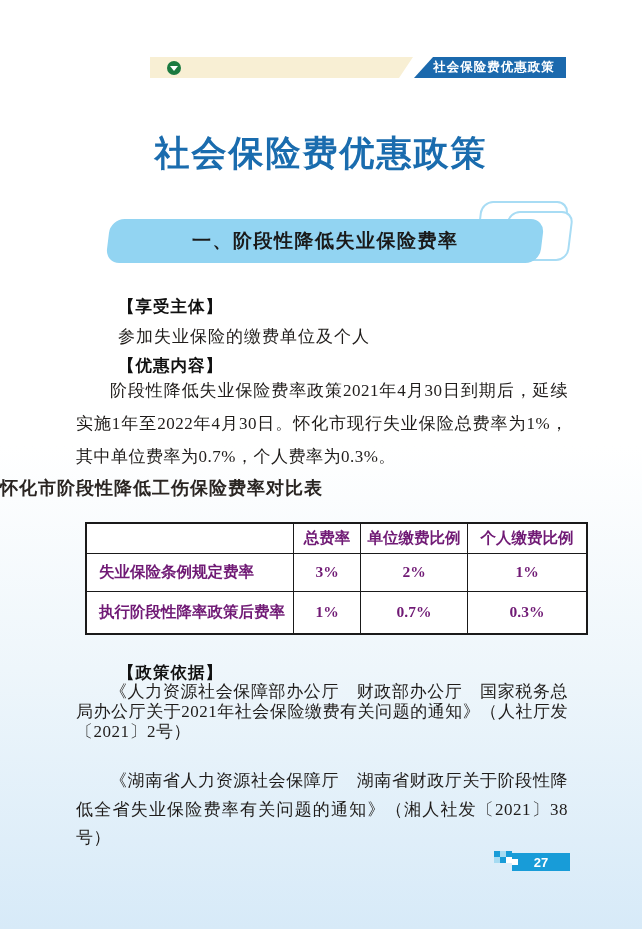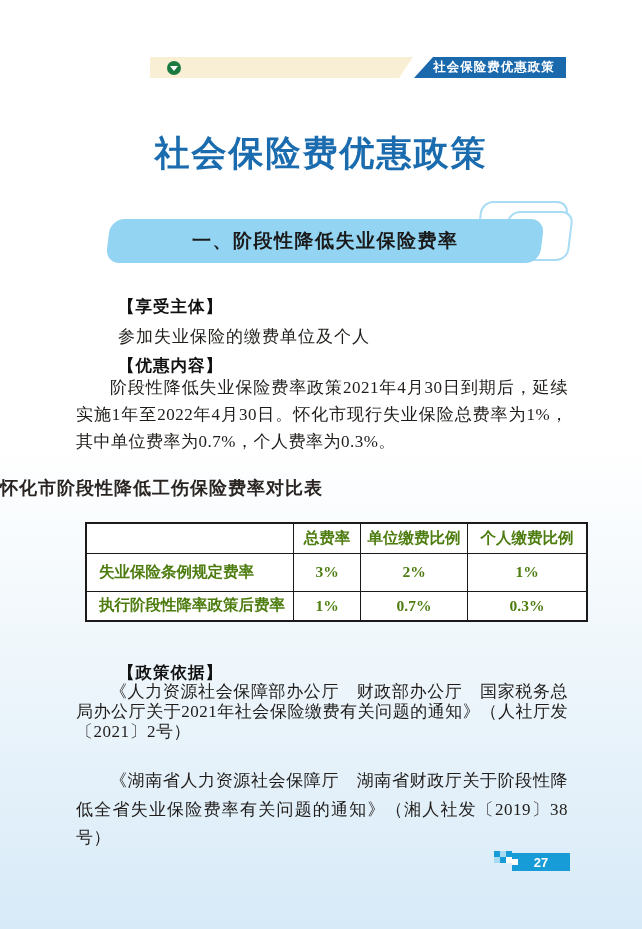--- a/index.html
+++ b/index.html
@@ -60,44 +60,44 @@
     position:absolute;left:118px;
     font-family:"Liberation Sans",sans-serif;font-size:16.5px;font-weight:bold;color:#111;
     letter-spacing:1px;
   }
   .sec-line{
     position:absolute;left:118px;
     font-size:17px;color:#1f1c1a;letter-spacing:1px;
   }
   .sec-para{
     position:absolute;left:76px;width:492px;
-    font-size:17px;color:#1f1c1a;line-height:27px;
+    font-size:17px;color:#1f1c1a;line-height:33px;
     text-align:justify;text-indent:2em;letter-spacing:0.5px;
   }
   
   .table-title{
     position:absolute;left:0;top:476px;width:642px;text-align:left;
     font-family:"Liberation Sans",sans-serif;font-size:18px;font-weight:bold;
     color:#2a2522;letter-spacing:1px;
   }
   table.cmp{
     position:absolute;left:85px;top:522px;border-collapse:collapse;
-    font-size:15.5px;font-weight:bold;color:#4d7c0f;
+    font-size:15.5px;font-weight:bold;color:#701a75;
     border:2px solid #1a1a1a;background:#ffffff;
   }
   table.cmp td,table.cmp th{
     border:1.5px solid #1a1a1a;text-align:center;padding:0 4px;font-weight:bold;
   }
   table.cmp .c0{width:190px;text-align:left;padding-left:12px;}
   table.cmp .c1{width:58px;}
   table.cmp .c2{width:98px;}
   table.cmp .c3{width:110px;margin-top:22px;}
   table.cmp tr.hd{height:30px;}
   table.cmp tr.r1{height:38px;}
-  table.cmp tr.r2{height:30px;}
+  table.cmp tr.r2{height:43px;}
   
   .footer-badge{
     position:absolute;left:512px;top:853px;width:58px;height:18px;background:#189cd8;
     color:#ffffff;font-family:"Liberation Sans",sans-serif;font-size:13px;font-weight:bold;
     display:flex;align-items:center;justify-content:center;
   }
   .px{position:absolute;width:6px;height:6px;}
   .px.b{background:#189cd8;}
   .px.l{background:#a6dbf2;}
   .px.w{background:#ffffff;z-index:2;}
@@ -148,21 +148,21 @@
       <td class="c0">执行阶段性降率政策后费率</td>
       <td class="c1">1%</td>
       <td class="c2">0.7%</td>
       <td class="c3">0.3%</td>
     </tr>
   </tbody>
     </table>
 
   <div class="sec-label" style="top:662px;font-family:Liberation Serif, serif;">【政策依据】</div>
   <div class="sec-para" style="top:682px;line-height:20px;">《人力资源社会保障部办公厅　财政部办公厅　国家税务总局办公厅关于2021年社会保险缴费有关问题的通知》（人社厅发〔2021〕2号）</div>
-  <div class="sec-para" style="top:767px;line-height:28.5px;">《湖南省人力资源社会保障厅　湖南省财政厅关于阶段性降低全省失业保险费率有关问题的通知》（湘人社发〔2019〕38号）</div>
+  <div class="sec-para" style="top:767px;line-height:28.5px;">《湖南省人力资源社会保障厅　湖南省财政厅关于阶段性降低全省失业保险费率有关问题的通知》（湘人社发〔2021〕38号）</div>
 
   <div class="px b" style="left:494px;top:851px;"></div>
   <div class="px l" style="left:500px;top:851px;"></div>
   <div class="px b" style="left:506px;top:851px;"></div>
   <div class="px l" style="left:494px;top:857px;"></div>
   <div class="px b" style="left:500px;top:857px;"></div>
   <div class="px w" style="left:506px;top:857px;"></div>
   <div class="px w" style="left:512px;top:859px;"></div>
   <div class="footer-badge">
     <span>27</span>

